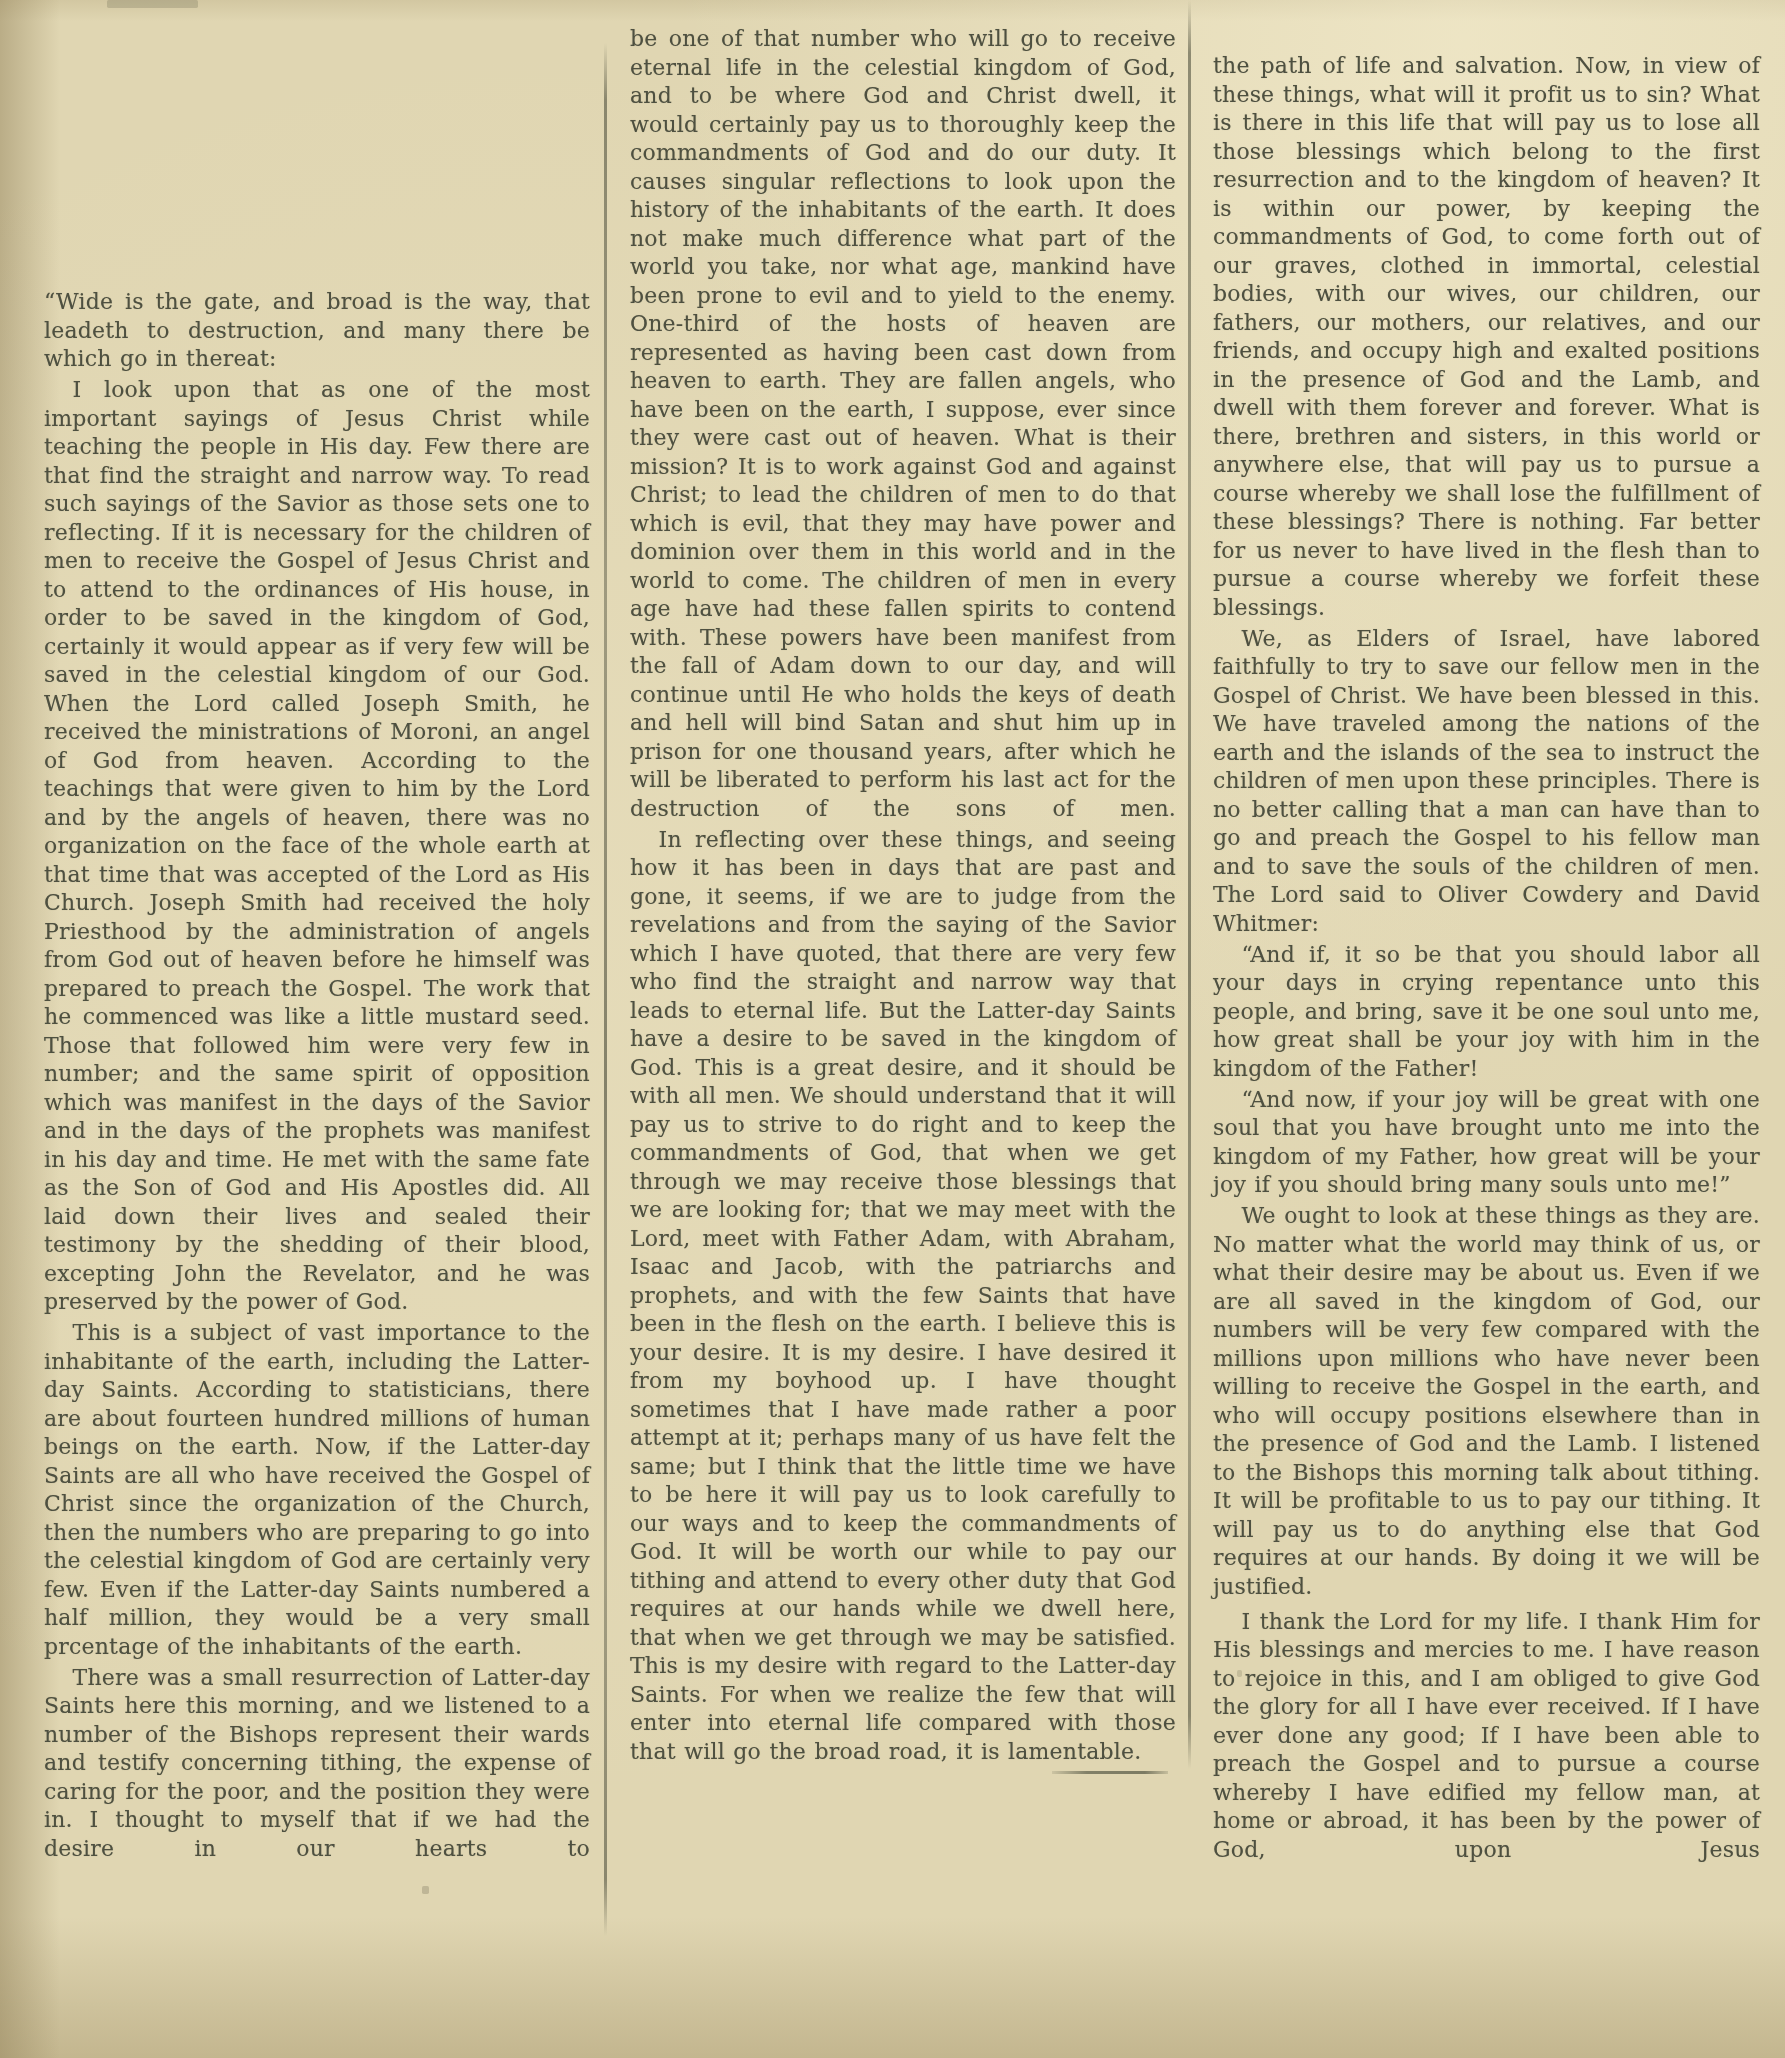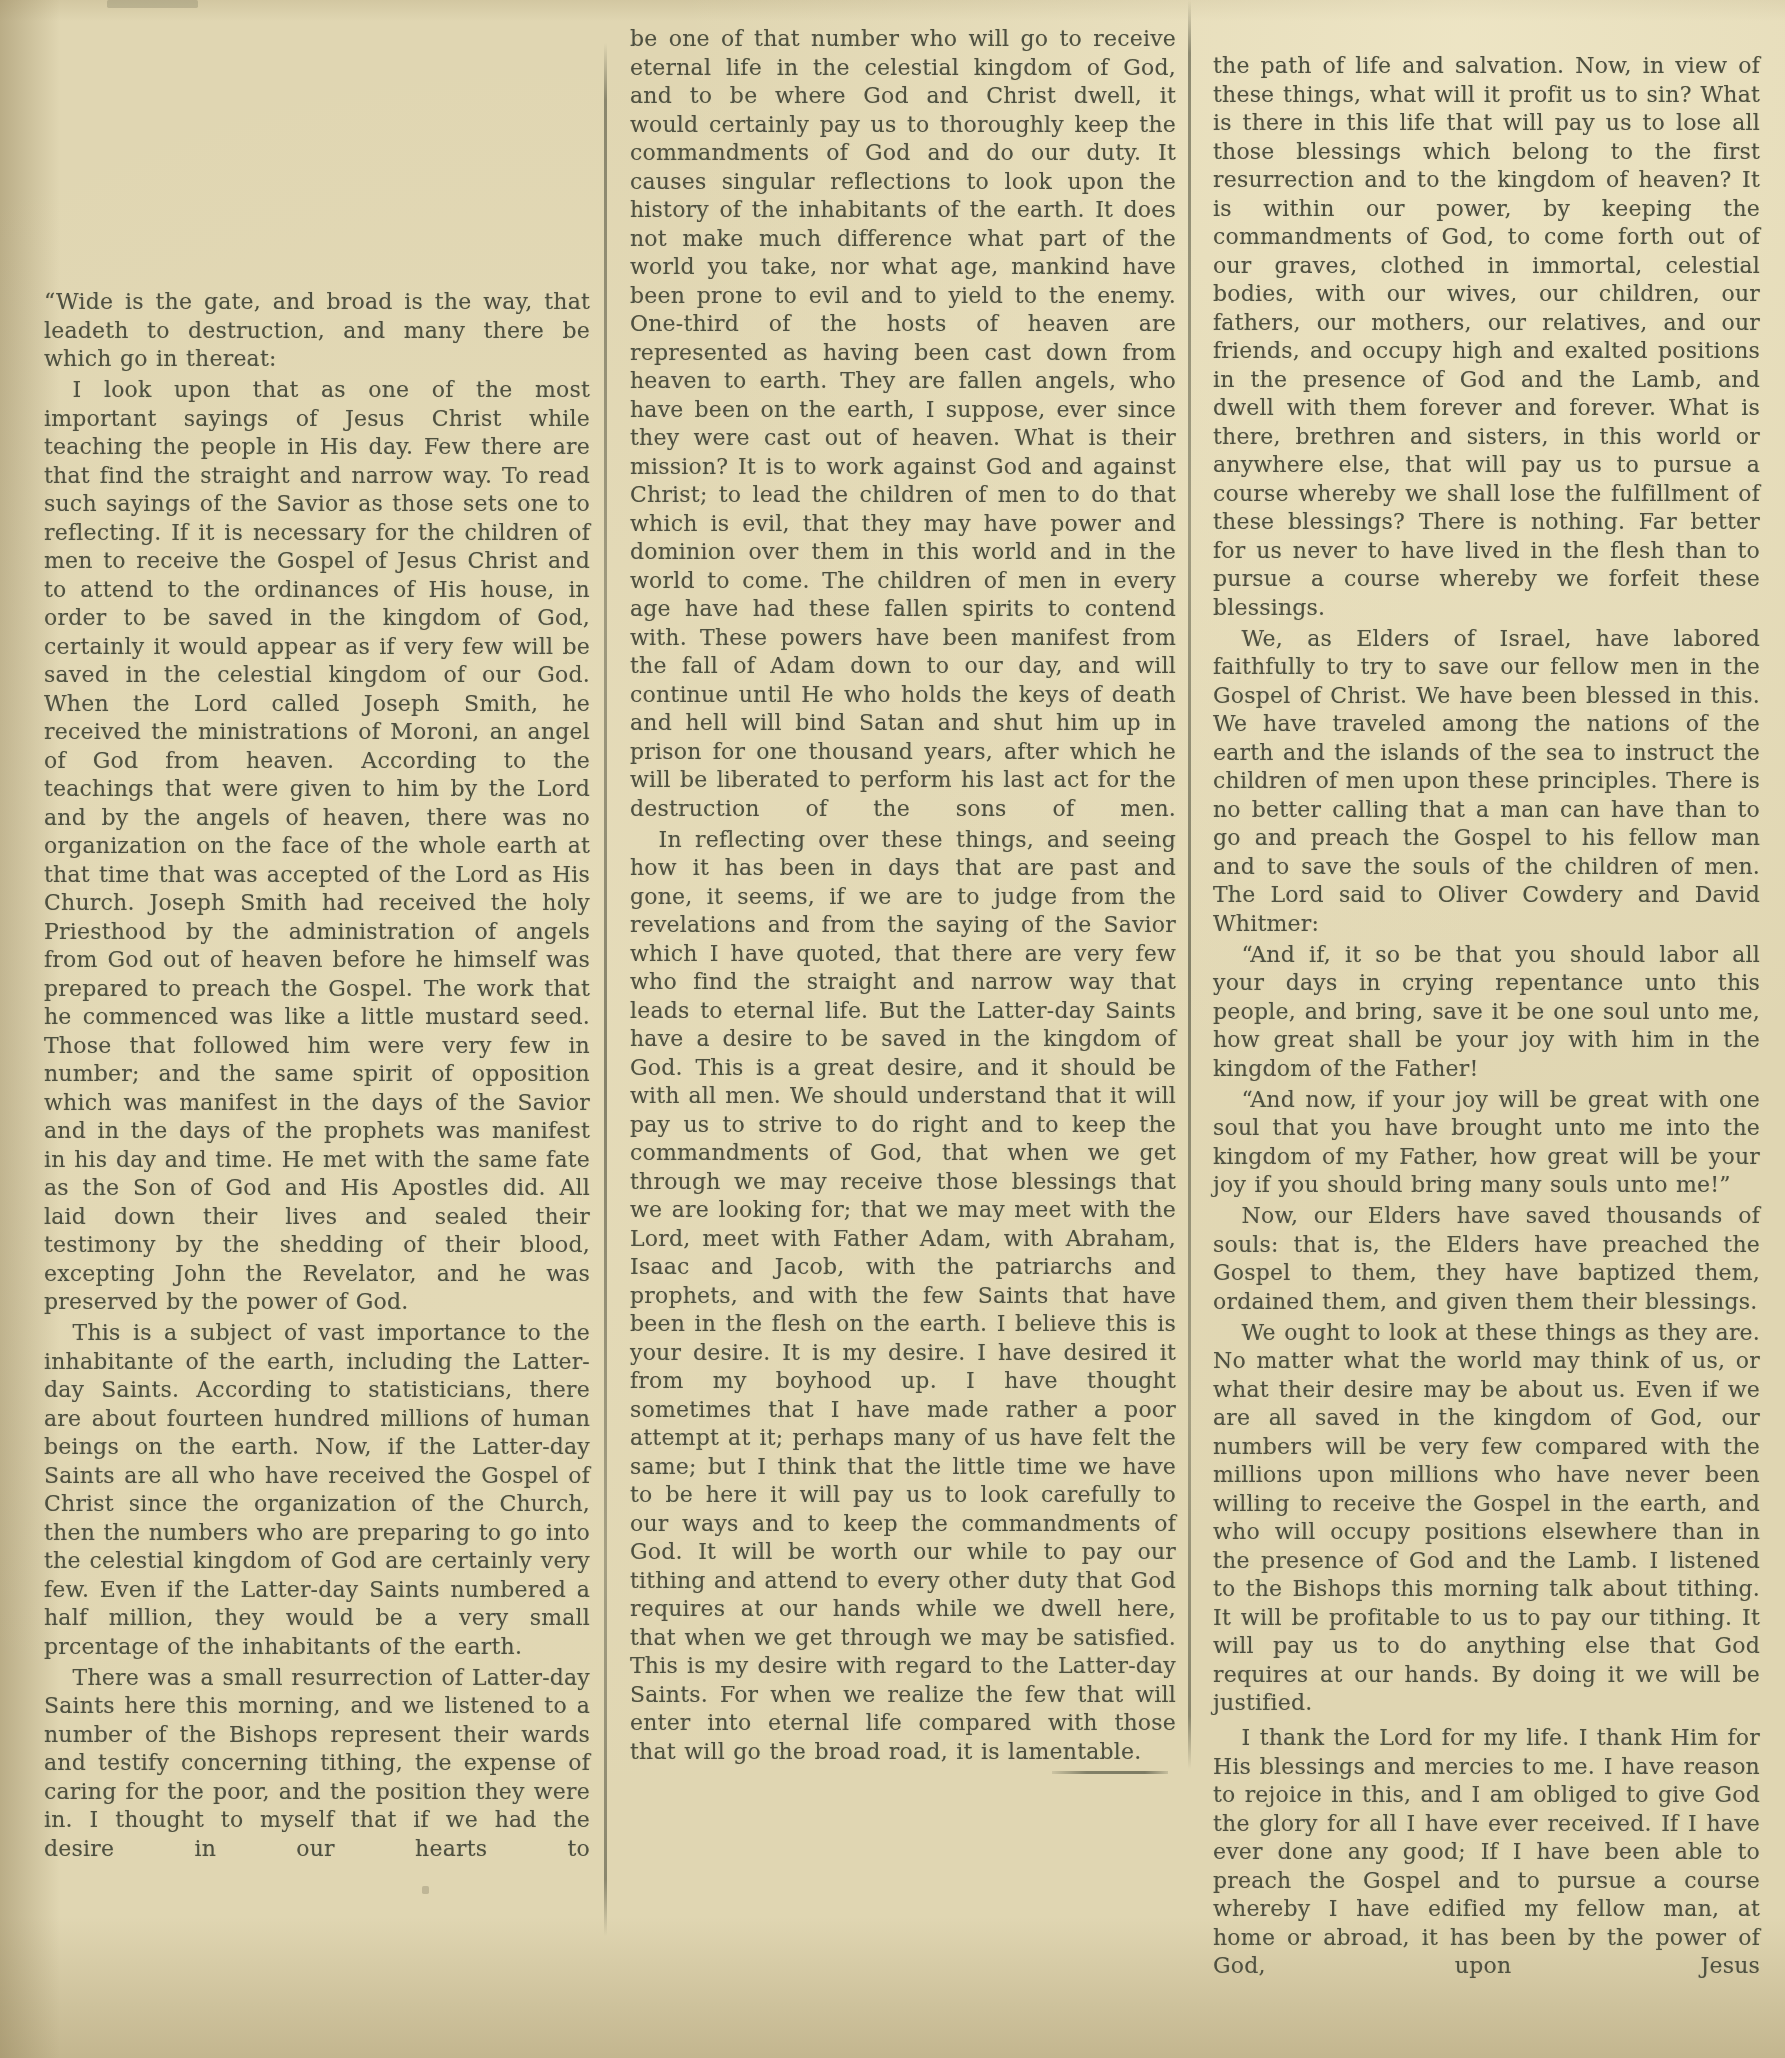--- a/index.html
+++ b/index.html
@@ -72,19 +72,18 @@
     <span class="sect-rule"></span>
   </div>
 
   <div class="vrule" style="left:1188px;top:0px;height:1769px;"></div>
 
   <div class="col" style="left:1213px;top:12px;width:547px;margin-top:40px;">
     <p class="noindent">the path of life and salvation. Now, in view of these things, what will it profit us to sin? What is there in this life that will pay us to lose all those blessings which belong to the first resurrection and to the kingdom of heaven? It is within our power, by keeping the commandments of God, to come forth out of our graves, clothed in immortal, celestial bodies, with our wives, our children, our fathers, our mothers, our relatives, and our friends, and occupy high and exalted positions in the presence of God and the Lamb, and dwell with them forever and forever. What is there, brethren and sisters, in this world or anywhere else, that will pay us to pursue a course whereby we shall lose the fulfillment of these blessings? There is nothing. Far better for us never to have lived in the flesh than to pursue a course whereby we forfeit these blessings.</p>
     <p>We, as Elders of Israel, have labored faithfully to try to save our fellow men in the Gospel of Christ. We have been blessed in this. We have traveled among the nations of the earth and the islands of the sea to instruct the children of men upon these principles. There is no better calling that a man can have than to go and preach the Gospel to his fellow man and to save the souls of the children of men. The Lord said to Oliver Cowdery and David Whitmer:</p>
     <p>“And if, it so be that you should labor all your days in crying repentance unto this people, and bring, save it be one soul unto me, how great shall be your joy with him in the kingdom of the Father!</p>
     <p>“And now, if your joy will be great with one soul that you have brought unto me into the kingdom of my Father, how great will be your joy if you should bring many souls unto me!”</p>
-    <p>Now, our Elders have saved thousands of souls: that is, the Elders have preached the Gospel to them, they have baptized them, ordained them, and given them their blessings.</p>
     <p>We ought to look at these things as they are. No matter what the world may think of us, or what their desire may be about us. Even if we are all saved in the kingdom of God, our numbers will be very few compared with the millions upon millions who have never been willing to receive the Gospel in the earth, and who will occupy positions elsewhere than in the presence of God and the Lamb. I listened to the Bishops this morning talk about tithing. It will be profitable to us to pay our tithing. It will pay us to do anything else that God requires at our hands. By doing it we will be justified.</p>
     <p class="runon" style="margin-top:6.6px;">I thank the Lord for my life. I thank Him for His blessings and mercies to me. I have reason to rejoice in this, and I am obliged to give God the glory for all I have ever received. If I have ever done any good; If I have been able to preach the Gospel and to pursue a course whereby I have edified my fellow man, at home or abroad, it has been by the power of God, upon Jesus</p>
   </div>
 
 </div>
 
 
 </body></html>

